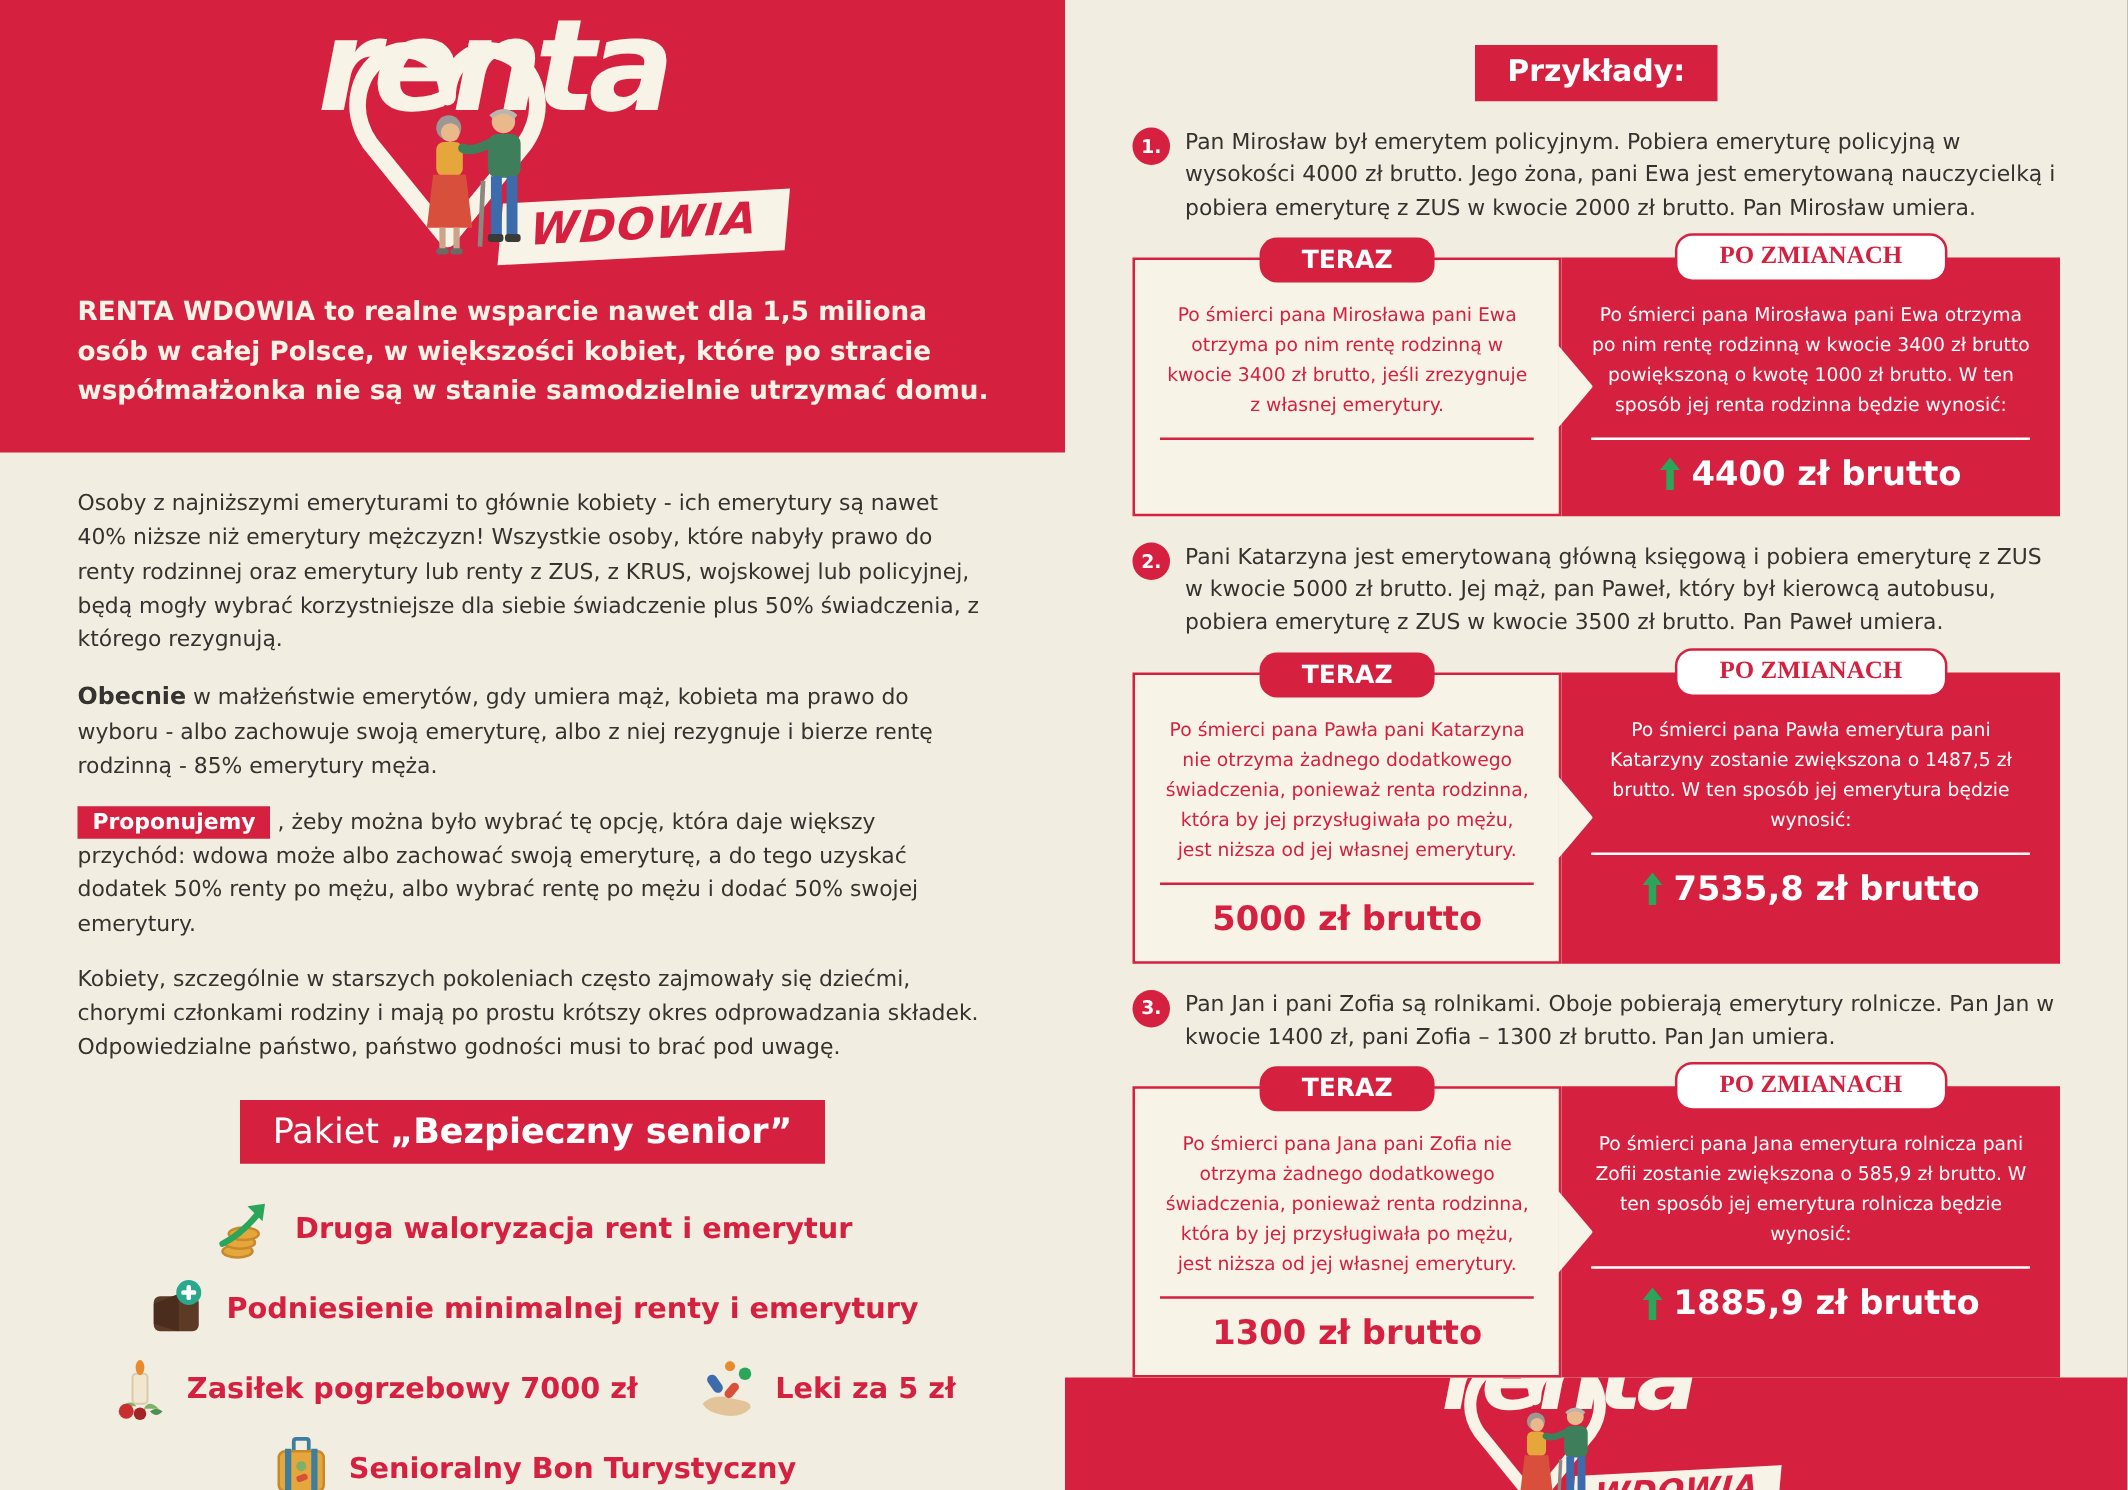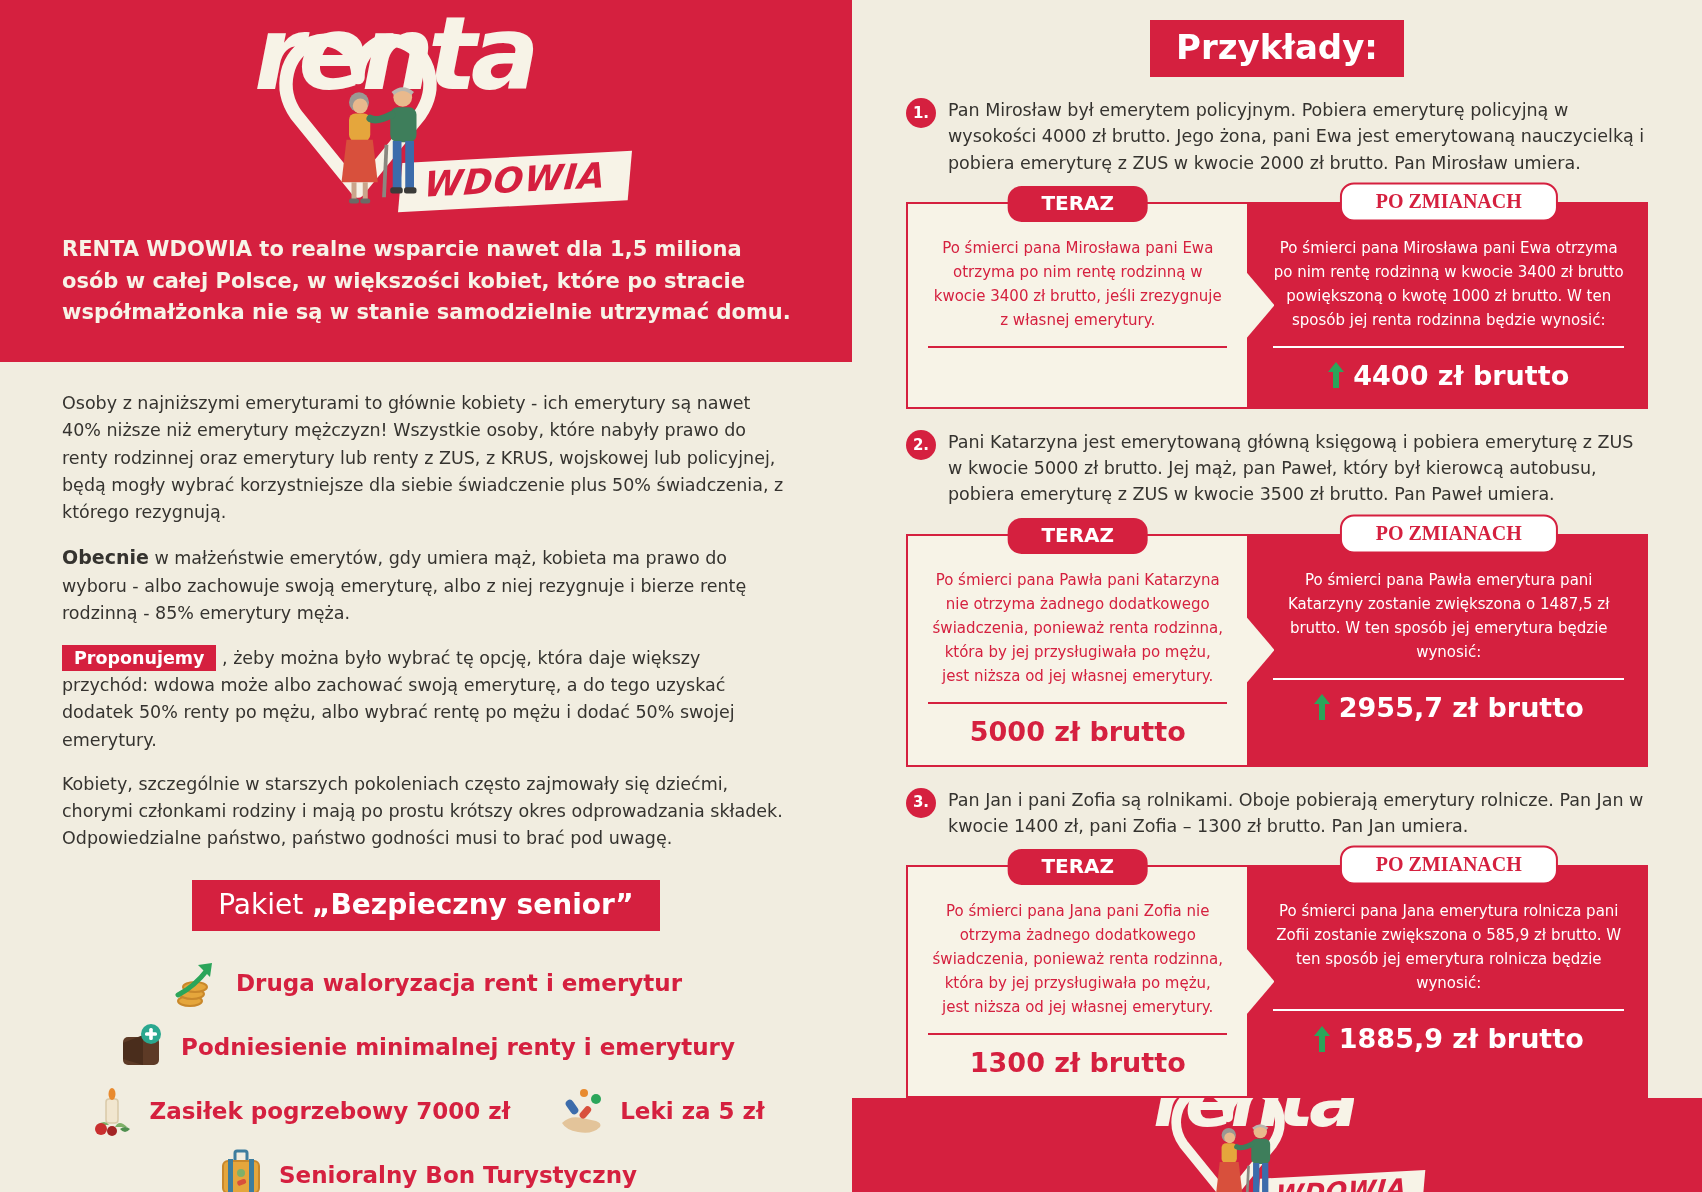--- a/index.html
+++ b/index.html
@@ -27,21 +27,21 @@
   .pakiet-banner{margin:10px auto 0;width:fit-content;background:#d5203f;color:#ffffff;font-size:28px;padding:8px 26px 10px;}
   .pakiet-bold{font-weight:bold;}
 
   .pkg{margin-top:14px;}
   .pkg-row{display:flex;justify-content:center;align-items:center;gap:46px;margin-top:12px;}
   .pkg-item{display:flex;align-items:center;gap:12px;color:#d5203f;font-weight:bold;font-size:23px;}
   .pkg-item svg{flex:0 0 auto;}
 
   
   .right{width:850px;flex:1;display:flex;flex-direction:column;background:#f1ede0;}
-  .right-title{align-self:center;margin-top:20px;background:#d5203f;color:#fff;font-weight:bold;font-size:34px;padding:7px 26px 10px;}
+  .right-title{align-self:center;margin-top:36px;background:#d5203f;color:#fff;font-weight:bold;font-size:24px;padding:7px 26px 10px;}
   .example{padding:0 54px;}
   .ex-intro{display:flex;gap:12px;margin-top:20px;color:#35332f;font-size:17.5px;line-height:1.5;}
   .badge{flex:0 0 auto;width:30px;height:30px;border-radius:50%;background:#d5203f;color:#fff;font-weight:bold;font-size:15px;display:flex;align-items:center;justify-content:center;margin-top:1px;}
 
   .compare{display:flex;align-items:stretch;margin-top:26px;}
   .box{position:relative;}
   .box-now{width:46%;background:#f7f3e7;border:2px solid #d5203f;z-index:1;}
   .box-after{width:54%;background:#d5203f;z-index:0;}
   .tab{position:absolute;top:0;left:50%;transform:translate(-50%,-50%);white-space:nowrap;font-weight:bold;font-size:20px;padding:5px 34px 7px;z-index:4;border-radius:14px;}
   .tab-now{background:#d5203f;color:#fff;}
@@ -216,21 +216,21 @@
           <div class="arrow-notch"></div>
         </div>
         <div class="box box-after">
           <div class="tab tab-after">PO ZMIANACH</div>
           <div class="box-content">Po śmierci pana Pawła emerytura pani Katarzyny zostanie zwiększona o 1487,5 zł brutto. W ten sposób jej emerytura będzie wynosić:</div>
           <div class="divider divider-white"></div>
           <div class="amount">
             <svg width="16" height="26" viewBox="0 0 16 26">
                 <path d="M8 0 L16 10 L11 10 L11 26 L5 26 L5 10 L0 10 Z" fill="#2ba55a"></path>
               </svg>
-            <span>2955,7 zł brutto</span>
+            <span>7535,8 zł brutto</span>
           </div>
         </div>
       </div>
     </div>
 
     <div class="example">
       <div class="ex-intro">
         <div class="badge">3.</div>
         <div>Pan Jan i pani Zofia są rolnikami. Oboje pobierają emerytury rolnicze. Pan Jan w kwocie 1400 zł, pani Zofia – 1300 zł brutto. Pan Jan umiera.</div>
       </div>

